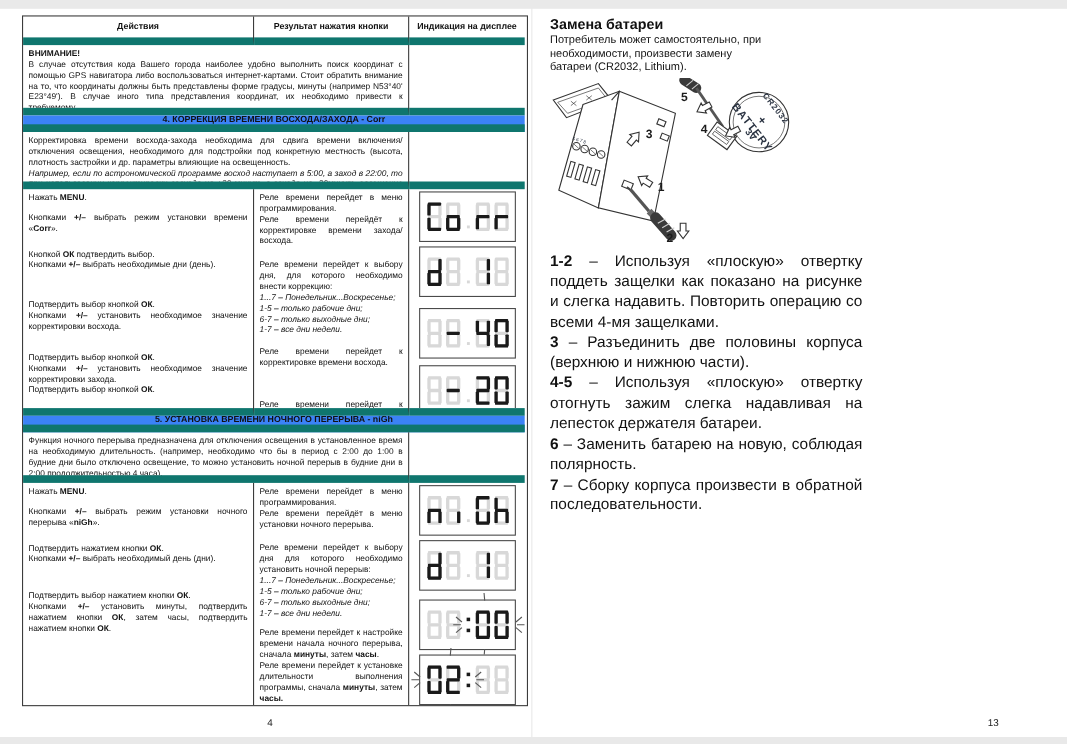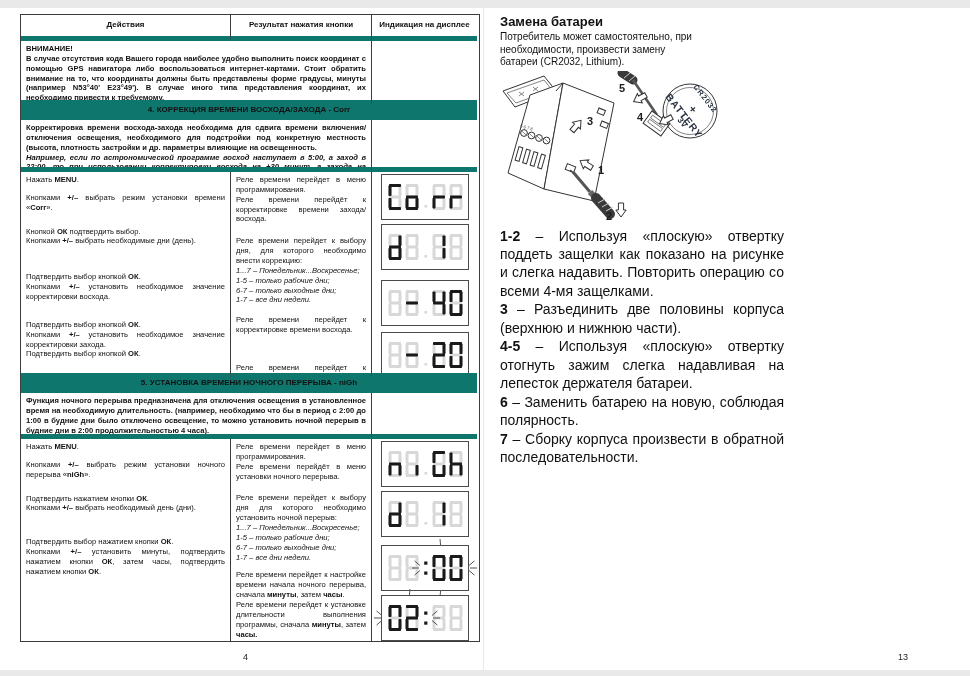--- a/index.html
+++ b/index.html
@@ -6,30 +6,30 @@
   body{font-family:"Liberation Sans",sans-serif;background:#e9e9e9;}
   .stage{position:relative;width:970px;height:676px;background:#e9e9e9;overflow:hidden;}
   .page{position:absolute;top:8px;height:662px;background:#ffffff;}
   .page-left{left:0;width:483px;}
   .page-right{left:484px;width:486px;}
 
   
   .tbl{position:absolute;left:20px;top:6px;width:458px;display:grid;
        grid-template-columns:210px 141px 105px;border:1px solid #3c3c3c;
        font-size:7.6px;line-height:1.3;color:#111;}
-  .cell{border-right:1px solid #3c3c3c;border-bottom:5px solid #0f766e;
+  .cell{border-right:1px solid #3c3c3c;border-bottom:7px solid #0f766e;
         padding:3px 5px;box-sizing:border-box;overflow:hidden;text-align:justify;}
   .cell p{margin:0;}
   .no-r{border-right:none;}
   .no-b{border-bottom:none;}
-  .span2{grid-column:1/3;font-weight:bold;}
+  .span2{grid-column:1/3;}
   .span3{grid-column:1/4;}
   .hcell{display:flex;align-items:center;justify-content:center;font-weight:bold;
          text-align:center;font-size:8px;}
-  .sec-title{background:#0f766e;font-weight:bold;text-align:center;font-size:8px;
+  .sec-title{background:#3b82f6;font-weight:bold;text-align:center;font-size:8px;
              display:flex;align-items:center;justify-content:center;padding:1px 4px;}
   .row-h{height:26px;}
   .row-notice{height:64px;}
   .row-title{height:15px;}
   .row-i4{height:52px;}
   .row-b4{height:206px;}
   .row-i5{height:46px;}
   .row-b5{height:202px;}
   .mb8{margin-bottom:8px!important;}
   .mb9{margin-bottom:9px!important;}

